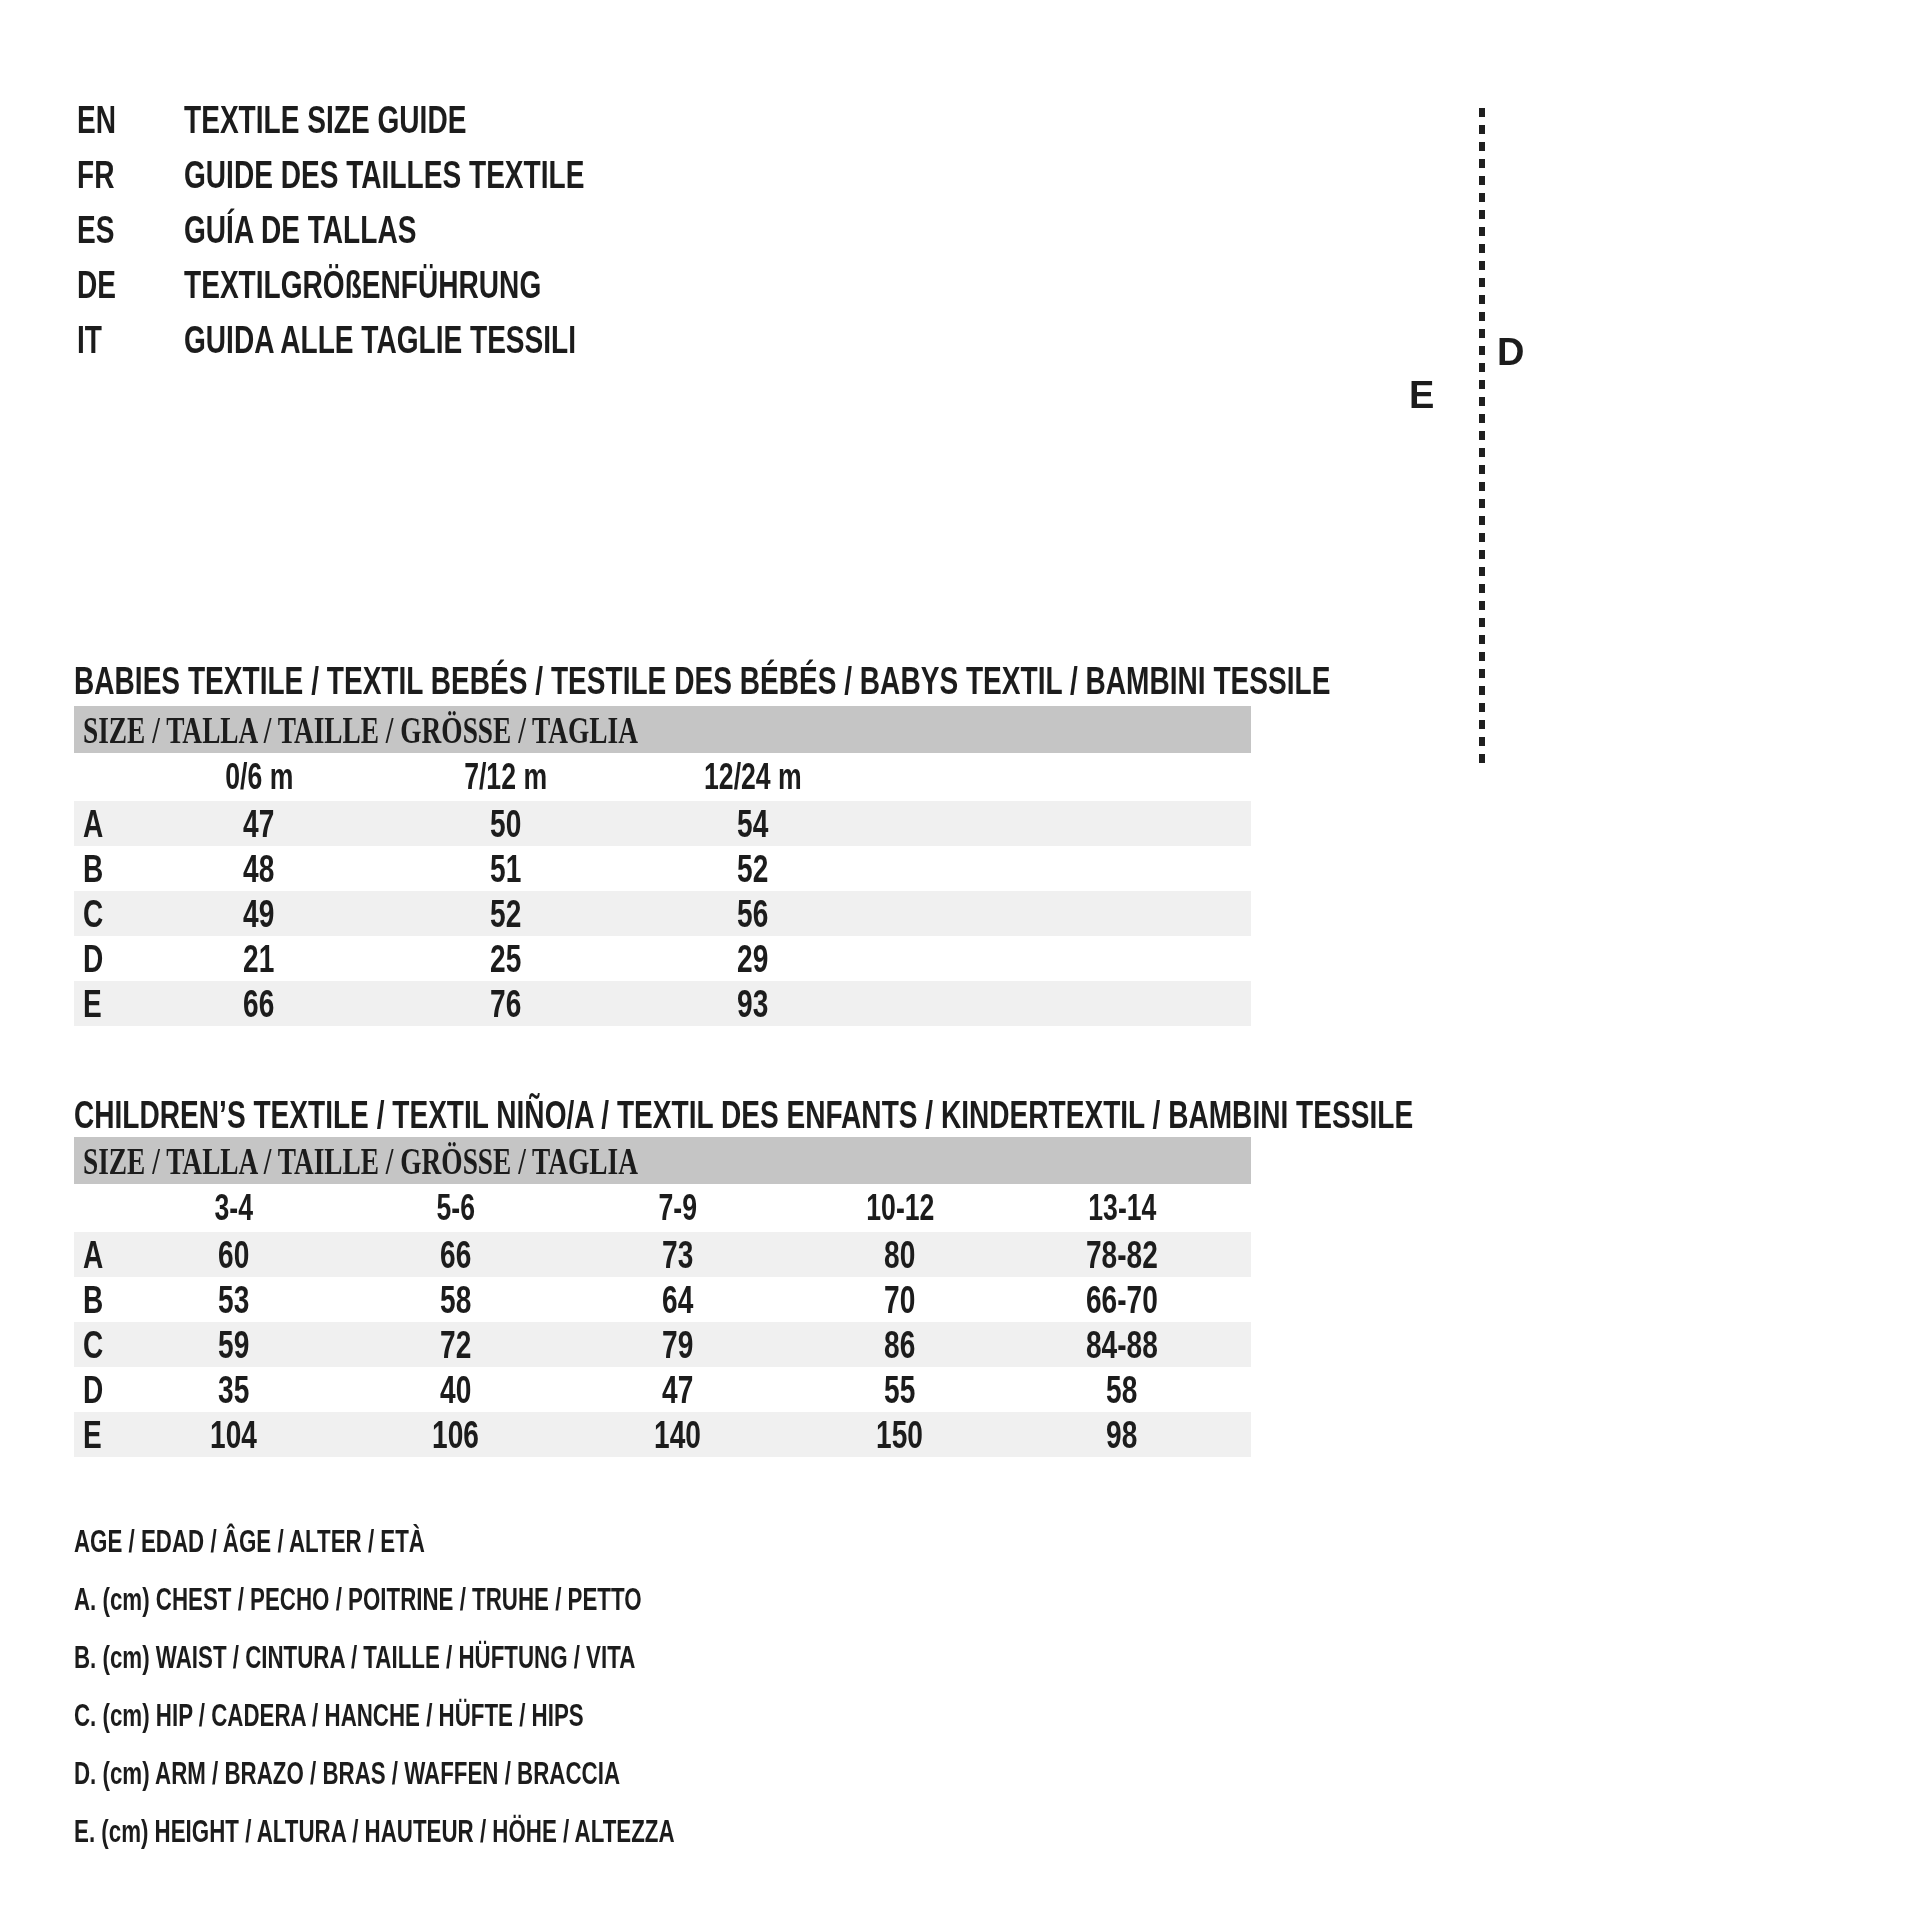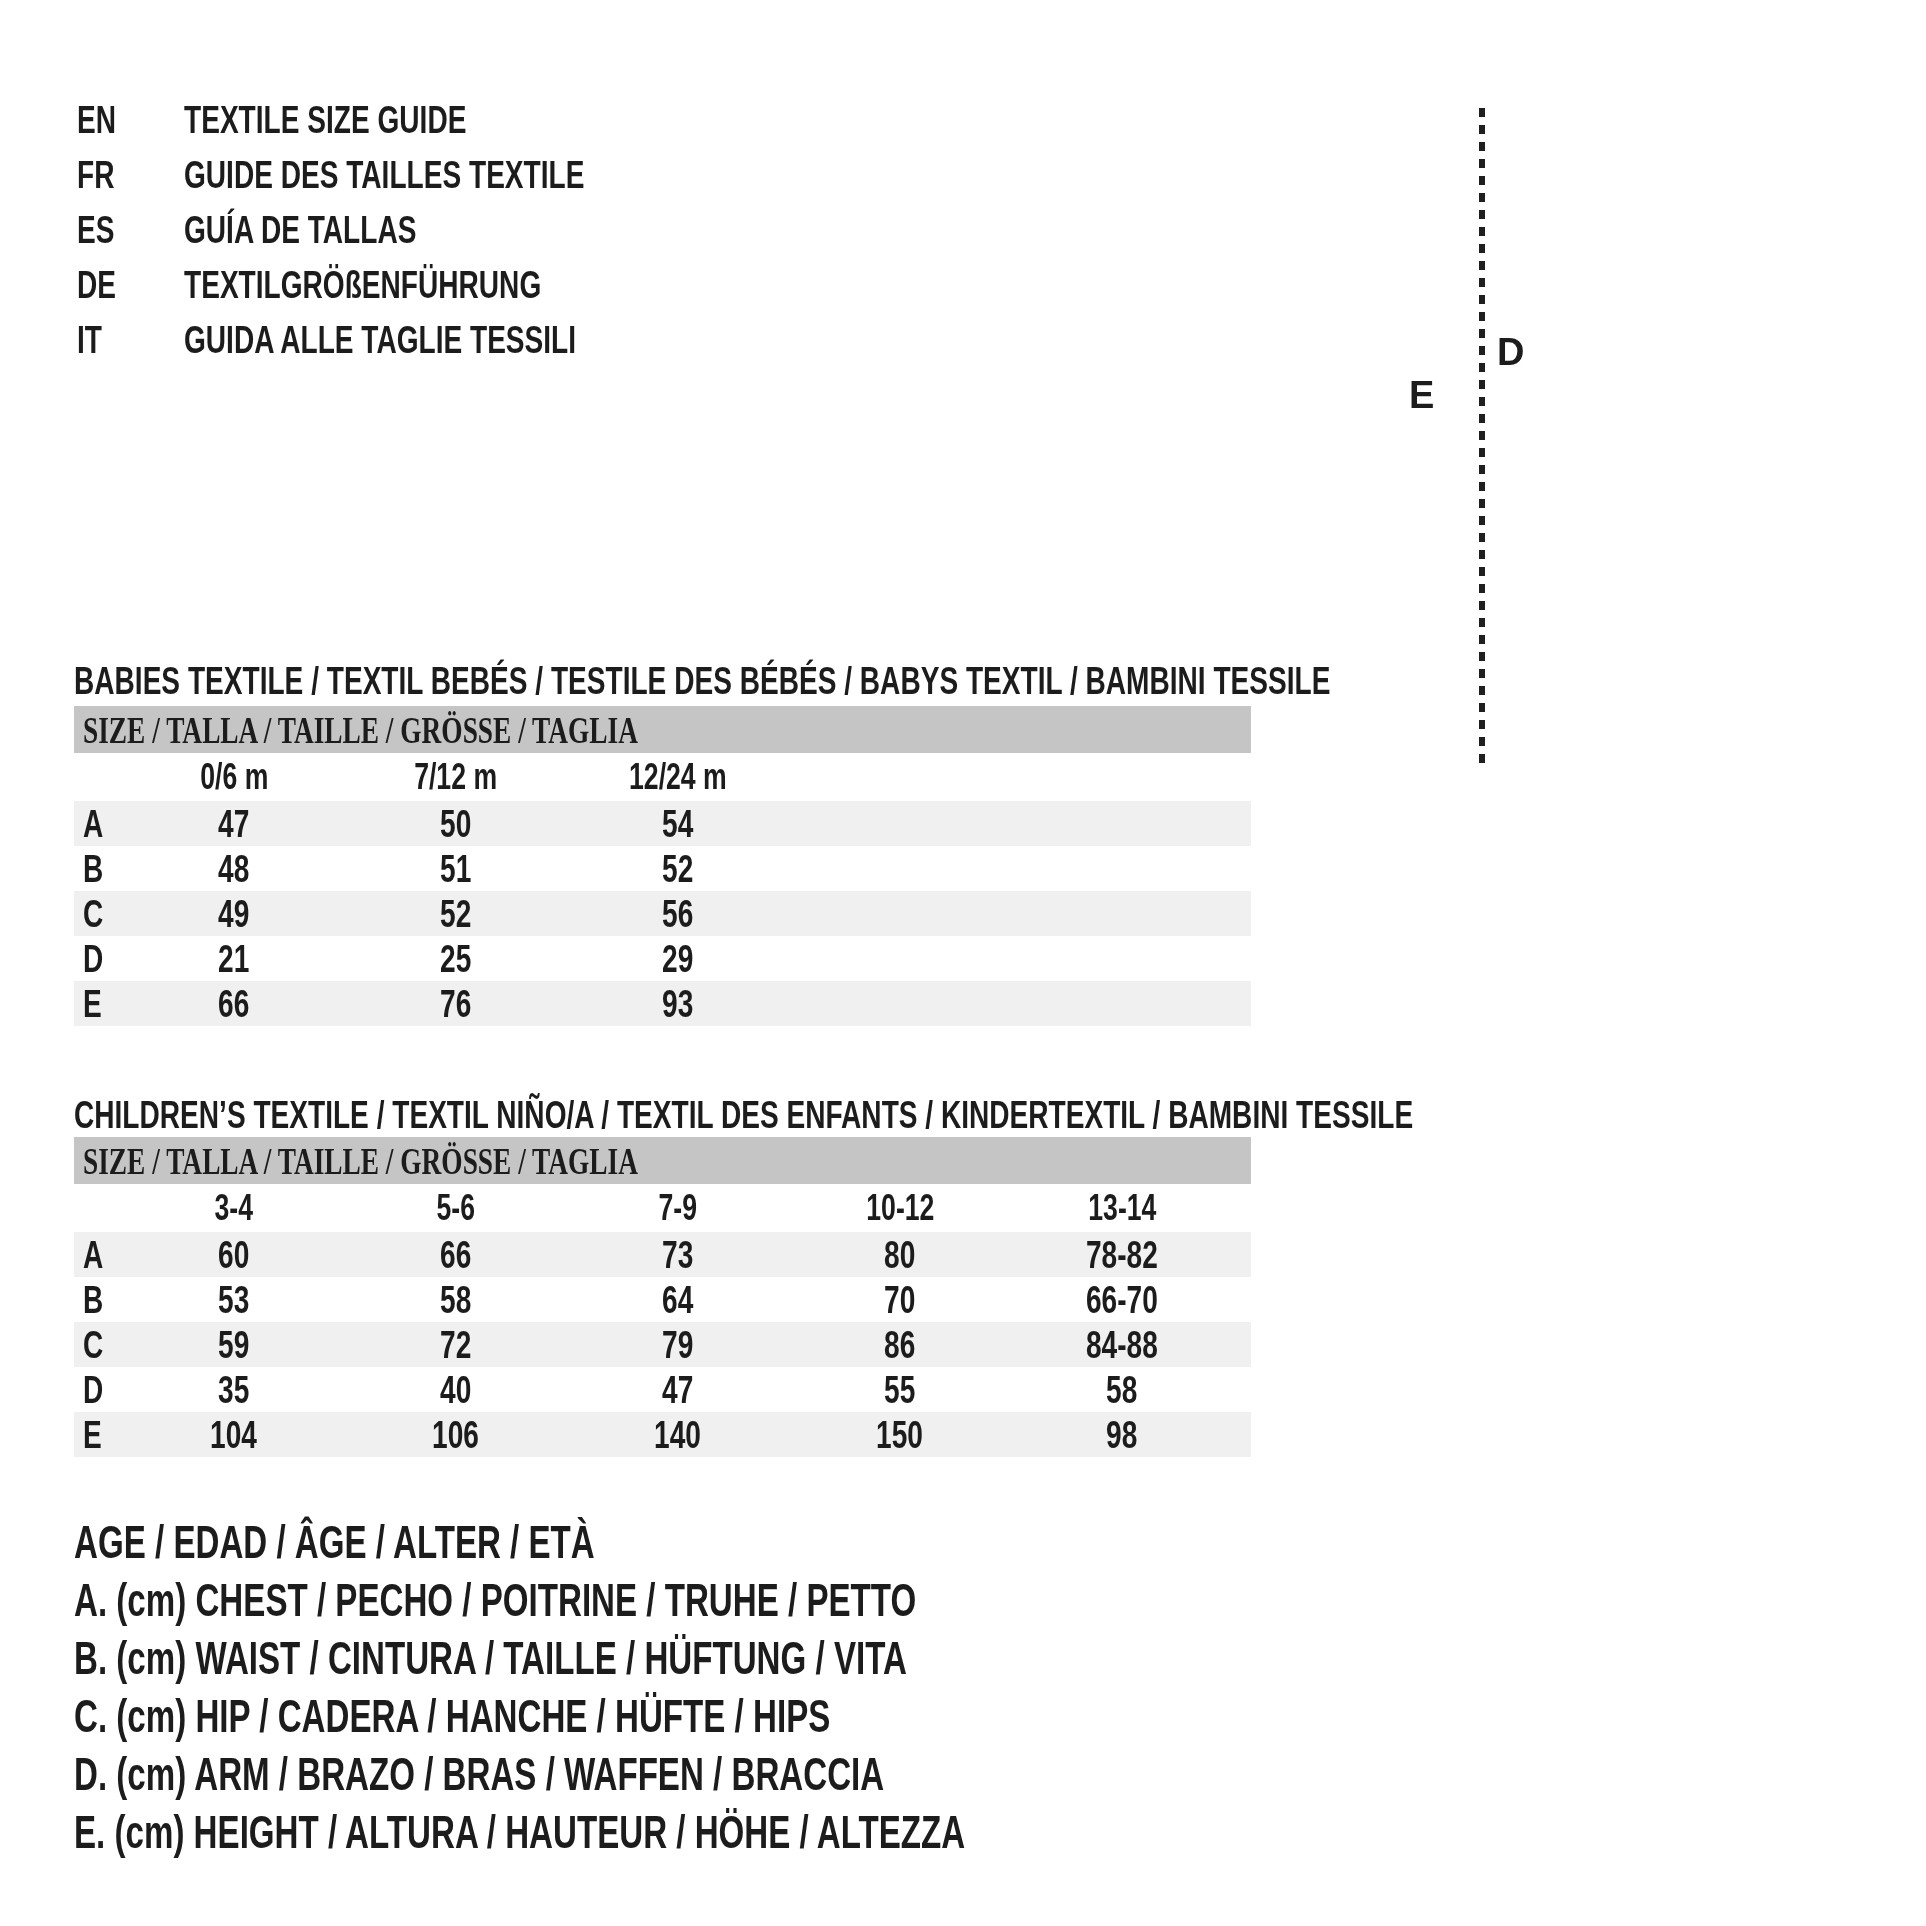--- a/index.html
+++ b/index.html
@@ -27,29 +27,29 @@
   .babies-title{top:640px;}
   .children-title{top:1074px;}
 
   
   .size-table{position:absolute;left:74px;width:1177px;}
   .babies-table{top:706px;}
   .children-table{top:1137px;}
   .size-bar{height:47px;background:#c5c5c5;display:flex;align-items:center;padding-left:9.2px;box-sizing:border-box;font-size:38px;font-family:Liberation Serif, serif;}
   .trow{display:grid;align-items:center;height:45px;font-size:39px;}
   .cols-row{height:48px;font-size:37px;}
-  .g3{grid-template-columns:49px repeat(3,222px) 1fr;}
+  .g3{grid-template-columns:49px repeat(3,222px) 1fr;gap:25px;}
   .g5{grid-template-columns:49px repeat(5,222px) 1fr;}
   .stripe{background:#f0f0f0;}
   .cell{text-align:center;}
   .letter{text-align:left;padding-left:8.6px;}
 
   
   .legend{position:absolute;left:74px;top:1513px;}
-  .legend-line{height:58px;line-height:58px;font-size:46px;}
+  .legend-line{height:58px;line-height:58px;font-size:31px;}
 
   
   .fig-svg{position:absolute;left:1560px;top:106px;}
   .vline{position:absolute;width:5.5px;background:repeating-linear-gradient(180deg,#1f1f1f 0 8.6px,transparent 8.6px 17px);}
   .e-line{left:1479px;top:108px;height:658px;}
   .d-line{left:1553px;top:279px;height:254px;}
   .mline-y{position:absolute;height:6.2px;width:129px;left:1627px;background:repeating-linear-gradient(90deg,#ecc51b 0 12.3px,transparent 12.3px 23.4px);}
   .mline-d{position:absolute;height:5.5px;width:80px;left:1760px;background:repeating-linear-gradient(90deg,#262626 0 8px,transparent 8px 16.6px);}
   .fig-label{position:absolute;font-size:38px;line-height:38px;color:#1c1c1c;}
   .lab-a{left:1845px;top:287px;}

